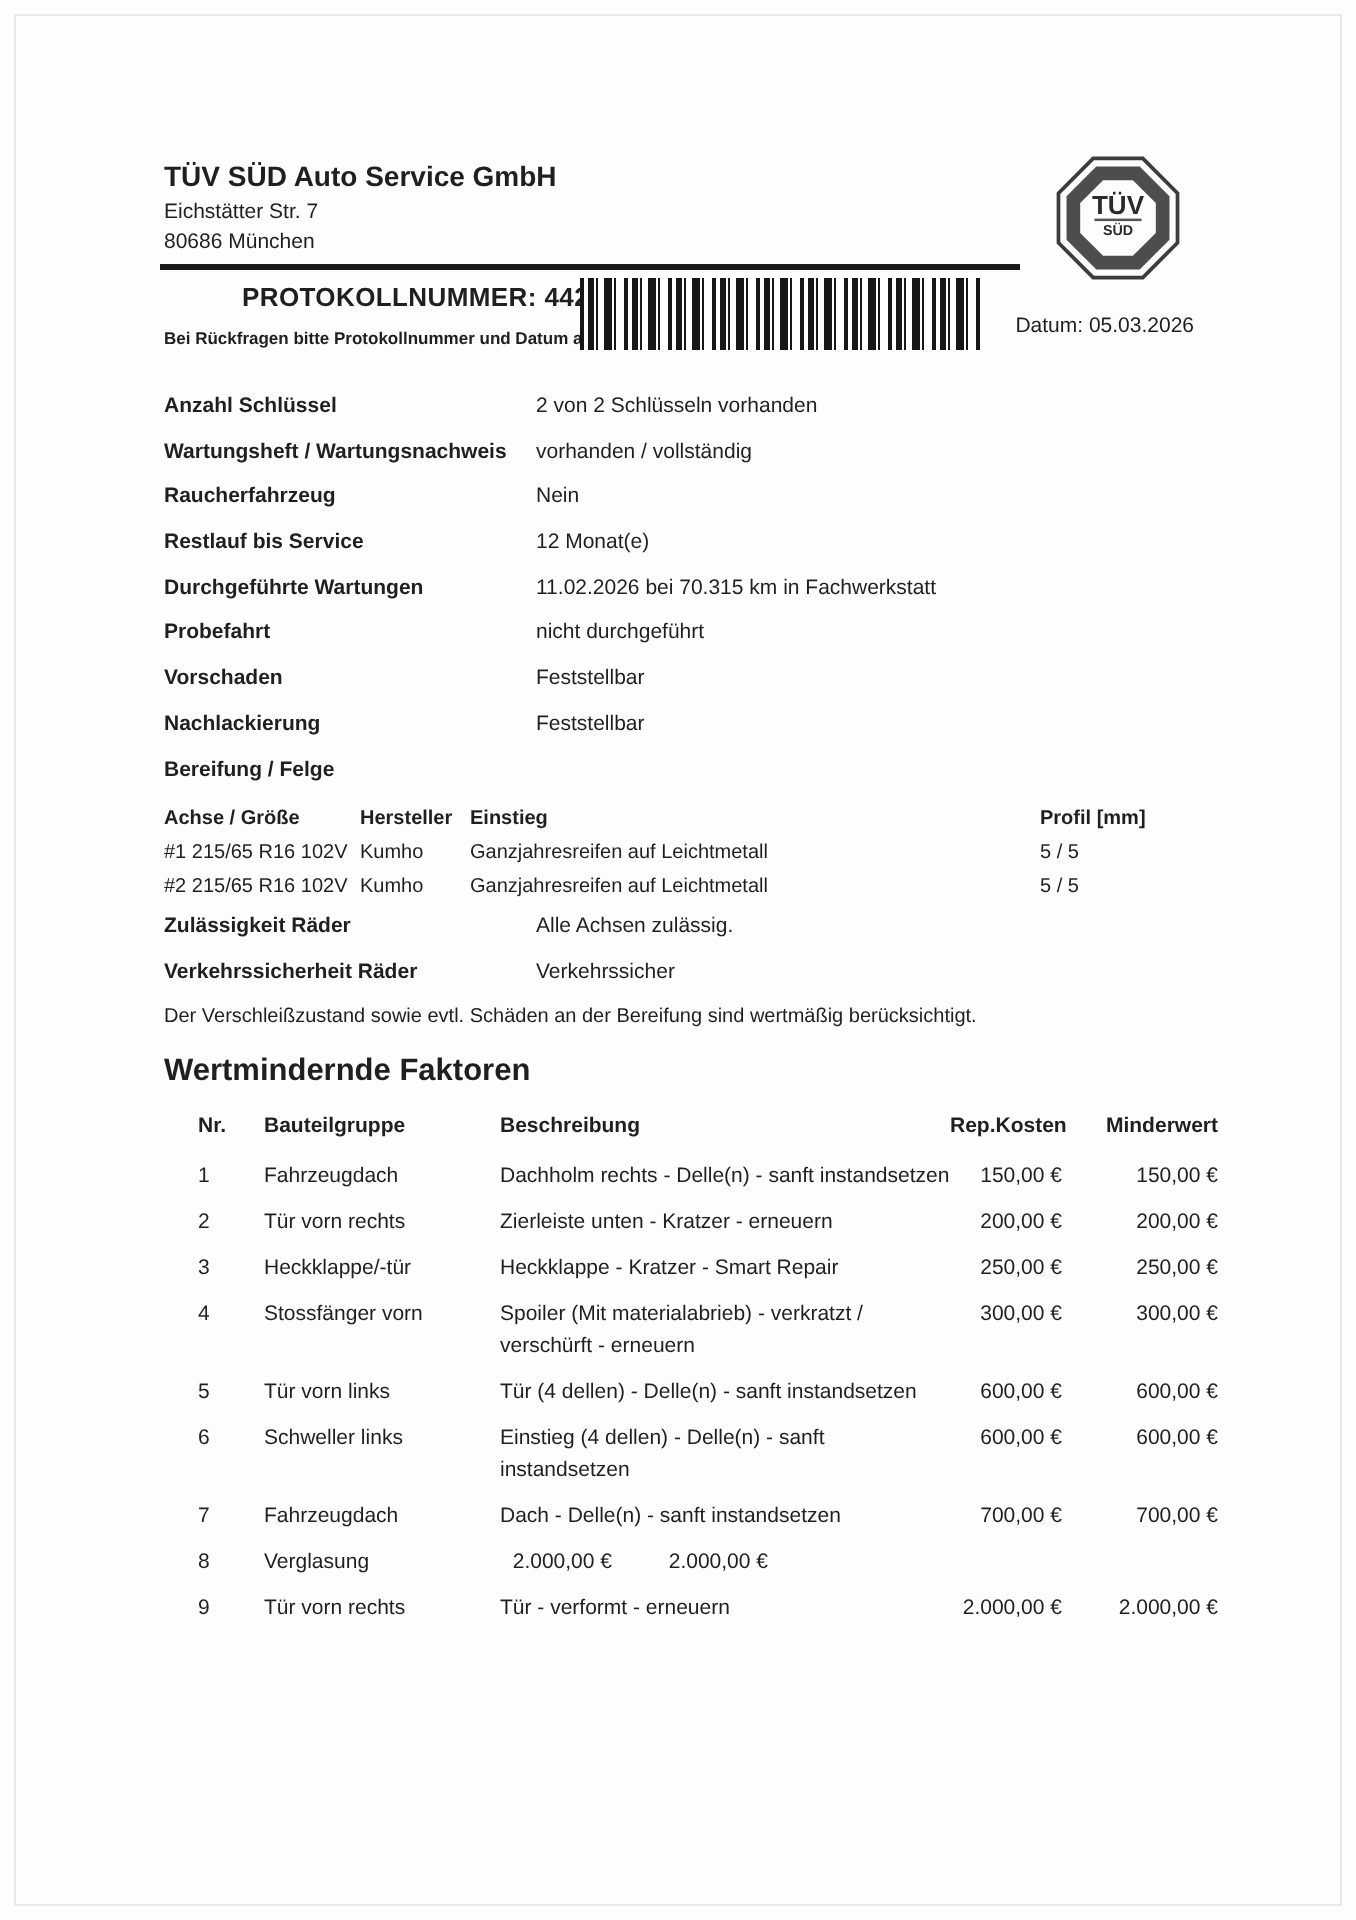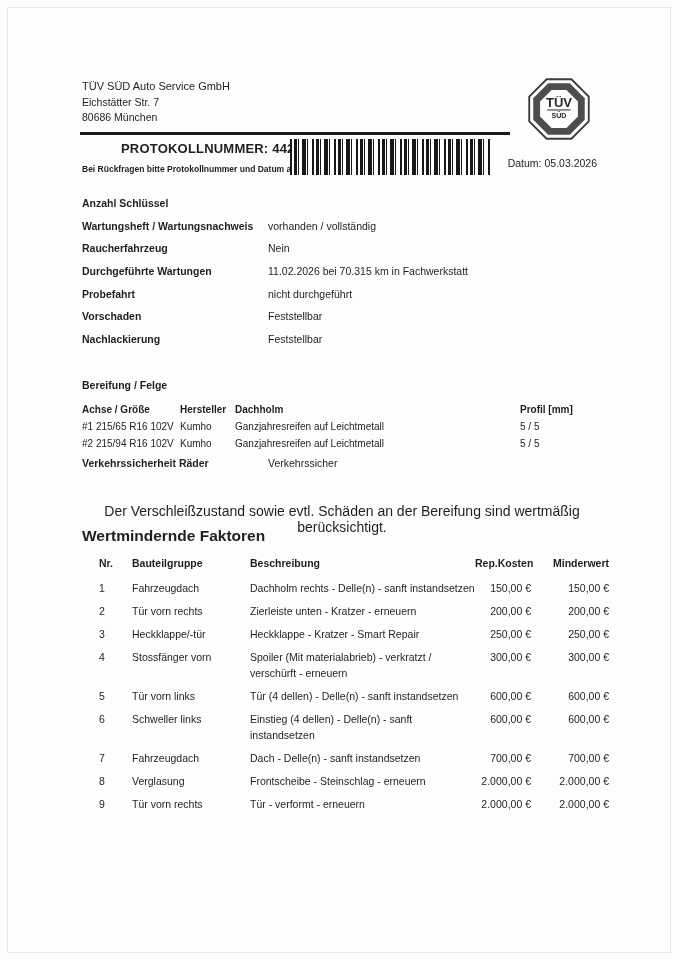--- a/index.html
+++ b/index.html
@@ -6,21 +6,21 @@
   html,body { margin:0; padding:0; background:#ffffff; }
   .page {
     position:relative; width:678px; height:960px;
     background:#fdfdfd; overflow:hidden;
     font-family:"Liberation Sans", sans-serif; color:#1f1f1f;
   }
   .scan-edge { position:absolute; inset:7px; border:1px solid #e8e8e8; pointer-events:none; }
 
   
   .sender { position:absolute; left:82px; top:80px; }
-  .sender-name { font-size:11px; font-weight:normal; }
+  .sender-name { font-size:14px; font-weight:bold; }
   .sender-line { font-size:10.5px; margin-top:3.5px; }
   .logo { position:absolute; left:528px; top:78px; width:62px; height:62px; }
 
   .rule { position:absolute; left:80px; top:132px; width:430px; height:3px; background:#1a1a1a; }
   .proto-number { position:absolute; left:82px; top:141px; font-size:13px; font-weight:bold; letter-spacing:.2px;margin-left:39px; }
   .proto-note { position:absolute; left:82px; top:164px; font-size:8.5px; font-weight:bold; }
   .barcode { position:absolute; left:290px; top:139px; width:200px; height:36px;
     background:repeating-linear-gradient(90deg,
       #171717 0 2px, #fdfdfd 2px 4px,
       #171717 4px 7px, #fdfdfd 7px 8px,
@@ -40,21 +40,21 @@
   
   .tyres { position:absolute; left:82px; top:401px; width:512px; font-size:10px; }
   .trow { display:flex; line-height:17px; }
   .trow.head { font-weight:bold; }
   .t-axle { width:98px; flex:none; }
   .t-maker { width:55px; flex:none; }
   .t-type { flex:1; }
   .t-profile { width:74px; flex:none; }
 
   .wheel-extra { position:absolute; left:82px; top:457px; width:512px; }
-  .note { position:absolute; left:82px; top:503px; width:520px; font-size:14px;text-align:center; }
+  .note { position:absolute; left:82px; top:503px; width:520px; font-size:10px; }
 
   
   .factors-title { position:absolute; left:82px; top:527px; font-size:15.5px; font-weight:bold; }
   .ftable { position:absolute; left:82px; top:555px; width:510px; font-size:10.5px; }
   .frow { display:flex; align-items:flex-start; line-height:16px; margin-bottom:7px;padding-left:17px; }
   .frow.head { font-weight:bold; margin-bottom:9px; }
   .f-nr { width:33px; flex:none; }
   .f-group { width:118px; flex:none; }
   .f-desc { width:225px; flex:none; }
   .f-cost { width:56px; flex:none; text-align:right; }
@@ -87,28 +87,33 @@
 
   <div class="rule"></div>
   <div class="proto-number">PROTOKOLLNUMMER: 44231454</div>
   <div class="proto-note">Bei Rückfragen bitte Protokollnummer und Datum angeben</div>
   <div class="barcode"></div>
   <div class="datum">Datum: 05.03.2026</div>
 
   <div class="details">
     <div class="drow">
         <div class="dlabel">Anzahl Schlüssel</div>
+        <div class="dvalue">2 von 2 Schlüsseln vorhanden</div>
       </div>
     <div class="drow">
         <div class="dlabel">Wartungsheft / Wartungsnachweis</div>
         <div class="dvalue">vorhanden / vollständig</div>
       </div>
     <div class="drow">
         <div class="dlabel">Raucherfahrzeug</div>
         <div class="dvalue">Nein</div>
+      </div>
+    <div class="drow">
+        <div class="dlabel">Restlauf bis Service</div>
+        <div class="dvalue">12 Monat(e)</div>
       </div>
     <div class="drow">
         <div class="dlabel">Durchgeführte Wartungen</div>
         <div class="dvalue">11.02.2026 bei 70.315 km in Fachwerkstatt</div>
       </div>
     <div class="drow">
         <div class="dlabel">Probefahrt</div>
         <div class="dvalue">nicht durchgeführt</div>
       </div>
     <div class="drow">
@@ -119,38 +124,42 @@
         <div class="dlabel">Nachlackierung</div>
         <div class="dvalue">Feststellbar</div>
       </div>
   </div>
 
   <div class="section-head">Bereifung / Felge</div>
   <div class="tyres">
     <div class="trow head">
       <div class="t-axle">Achse / Größe</div>
       <div class="t-maker">Hersteller</div>
-      <div class="t-type">Dachholm</div>
+      <div class="t-type">Einstieg</div>
       <div class="t-profile">Profil [mm]</div>
     </div>
     <div class="trow">
       <div class="t-axle">#1 215/65 R16 102V</div>
       <div class="t-maker">Kumho</div>
       <div class="t-type">Ganzjahresreifen auf Leichtmetall</div>
       <div class="t-profile">5 / 5</div>
     </div>
     <div class="trow">
-      <div class="t-axle">#2 215/94 R16 102V</div>
+      <div class="t-axle">#2 215/65 R16 102V</div>
       <div class="t-maker">Kumho</div>
       <div class="t-type">Ganzjahresreifen auf Leichtmetall</div>
       <div class="t-profile">5 / 5</div>
     </div>
   </div>
 
   <div class="wheel-extra">
+    <div class="drow">
+        <div class="dlabel">Zulässigkeit Räder</div>
+        <div class="dvalue">Alle Achsen zulässig.</div>
+      </div>
     <div class="drow">
         <div class="dlabel">Verkehrssicherheit Räder</div>
         <div class="dvalue">Verkehrssicher</div>
       </div>
   </div>
   <div class="note">Der Verschleißzustand sowie evtl. Schäden an der Bereifung sind wertmäßig berücksichtigt.</div>
 
   <div class="factors-title">Wertmindernde Faktoren</div>
   <div class="ftable">
     <div class="frow head">
@@ -205,21 +214,20 @@
     <div class="frow">
       <div class="f-nr">7</div>
       <div class="f-group">Fahrzeugdach</div>
       <div class="f-desc">Dach - Delle(n) - sanft instandsetzen</div>
       <div class="f-cost">700,00 €</div>
       <div class="f-value">700,00 €</div>
     </div>
     <div class="frow">
       <div class="f-nr">8</div>
       <div class="f-group">Verglasung</div>
-      <div class="f-desc">Frontscheibe - Steinschlag - erneuern</div>
       <div class="f-cost">2.000,00 €</div>
       <div class="f-value">2.000,00 €</div>
     </div>
     <div class="frow">
       <div class="f-nr">9</div>
       <div class="f-group">Tür vorn rechts</div>
       <div class="f-desc">Tür - verformt - erneuern</div>
       <div class="f-cost">2.000,00 €</div>
       <div class="f-value">2.000,00 €</div>
     </div>

